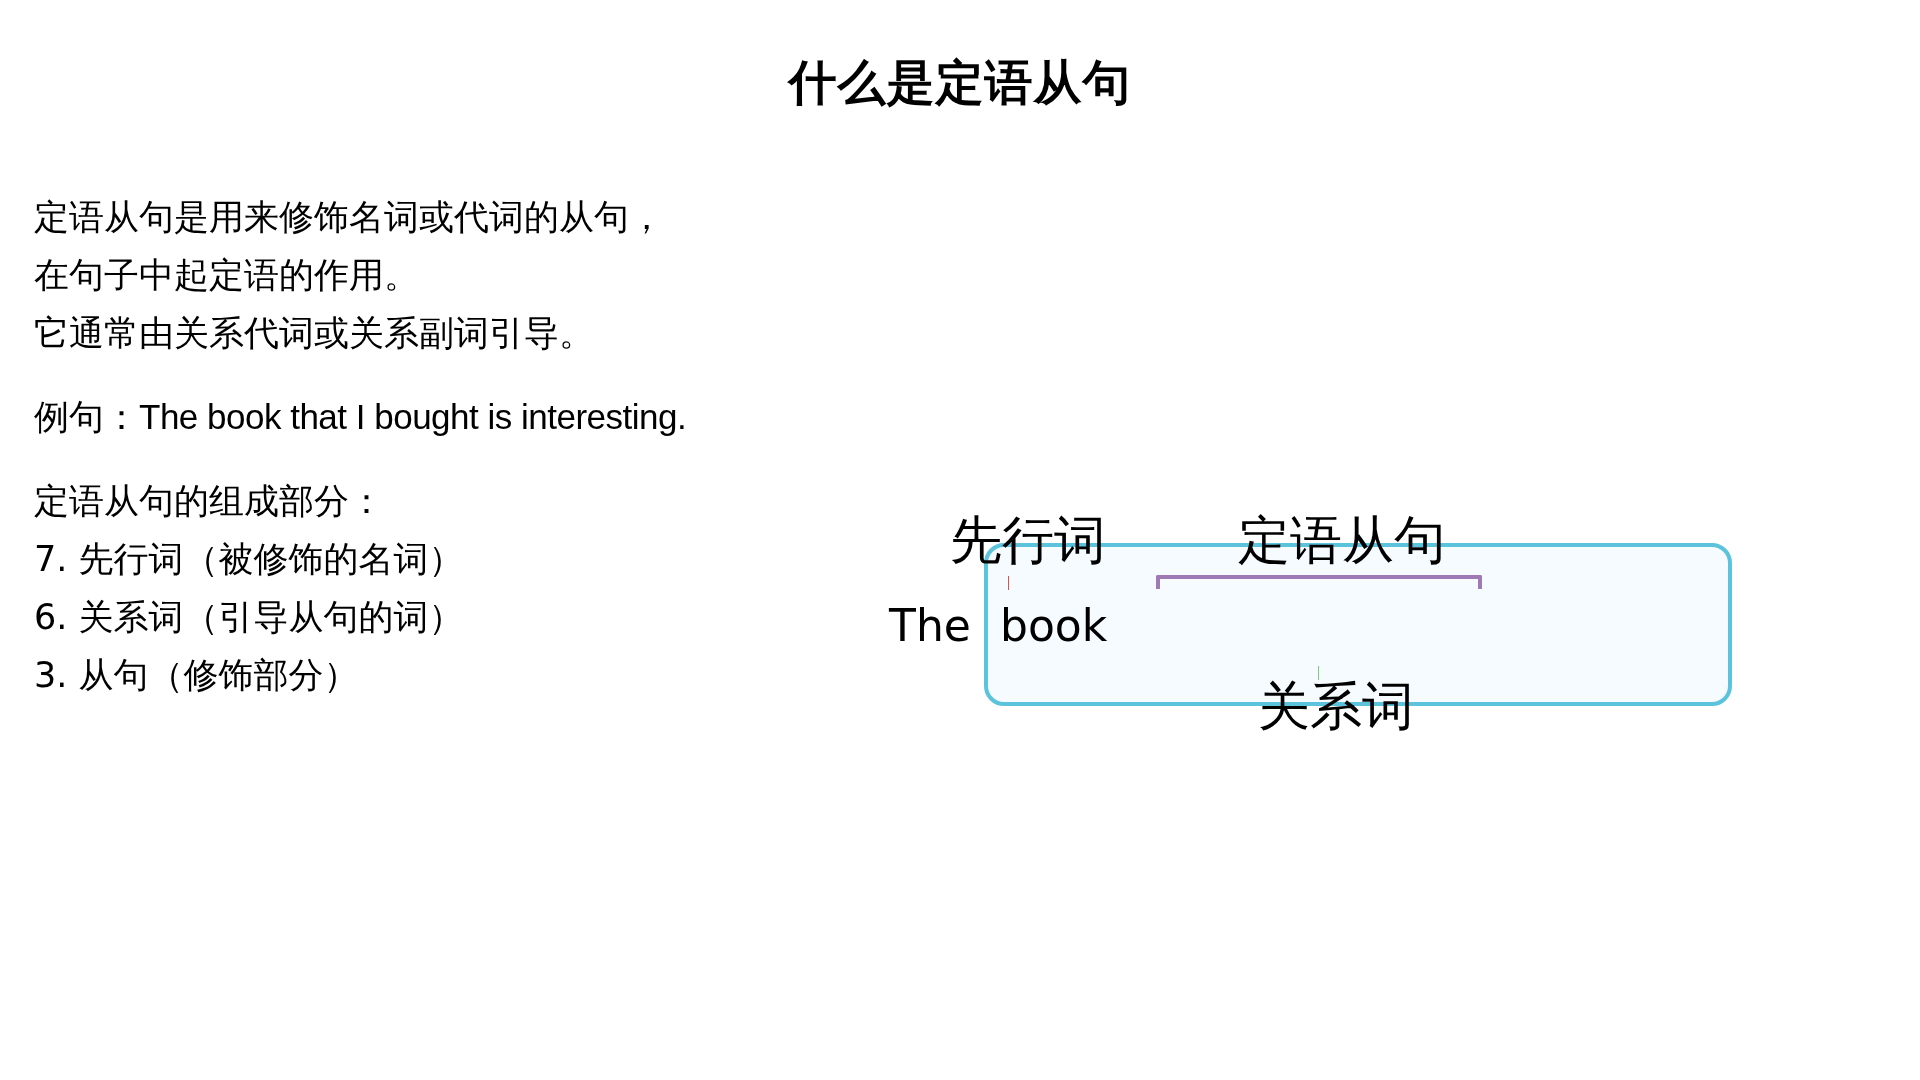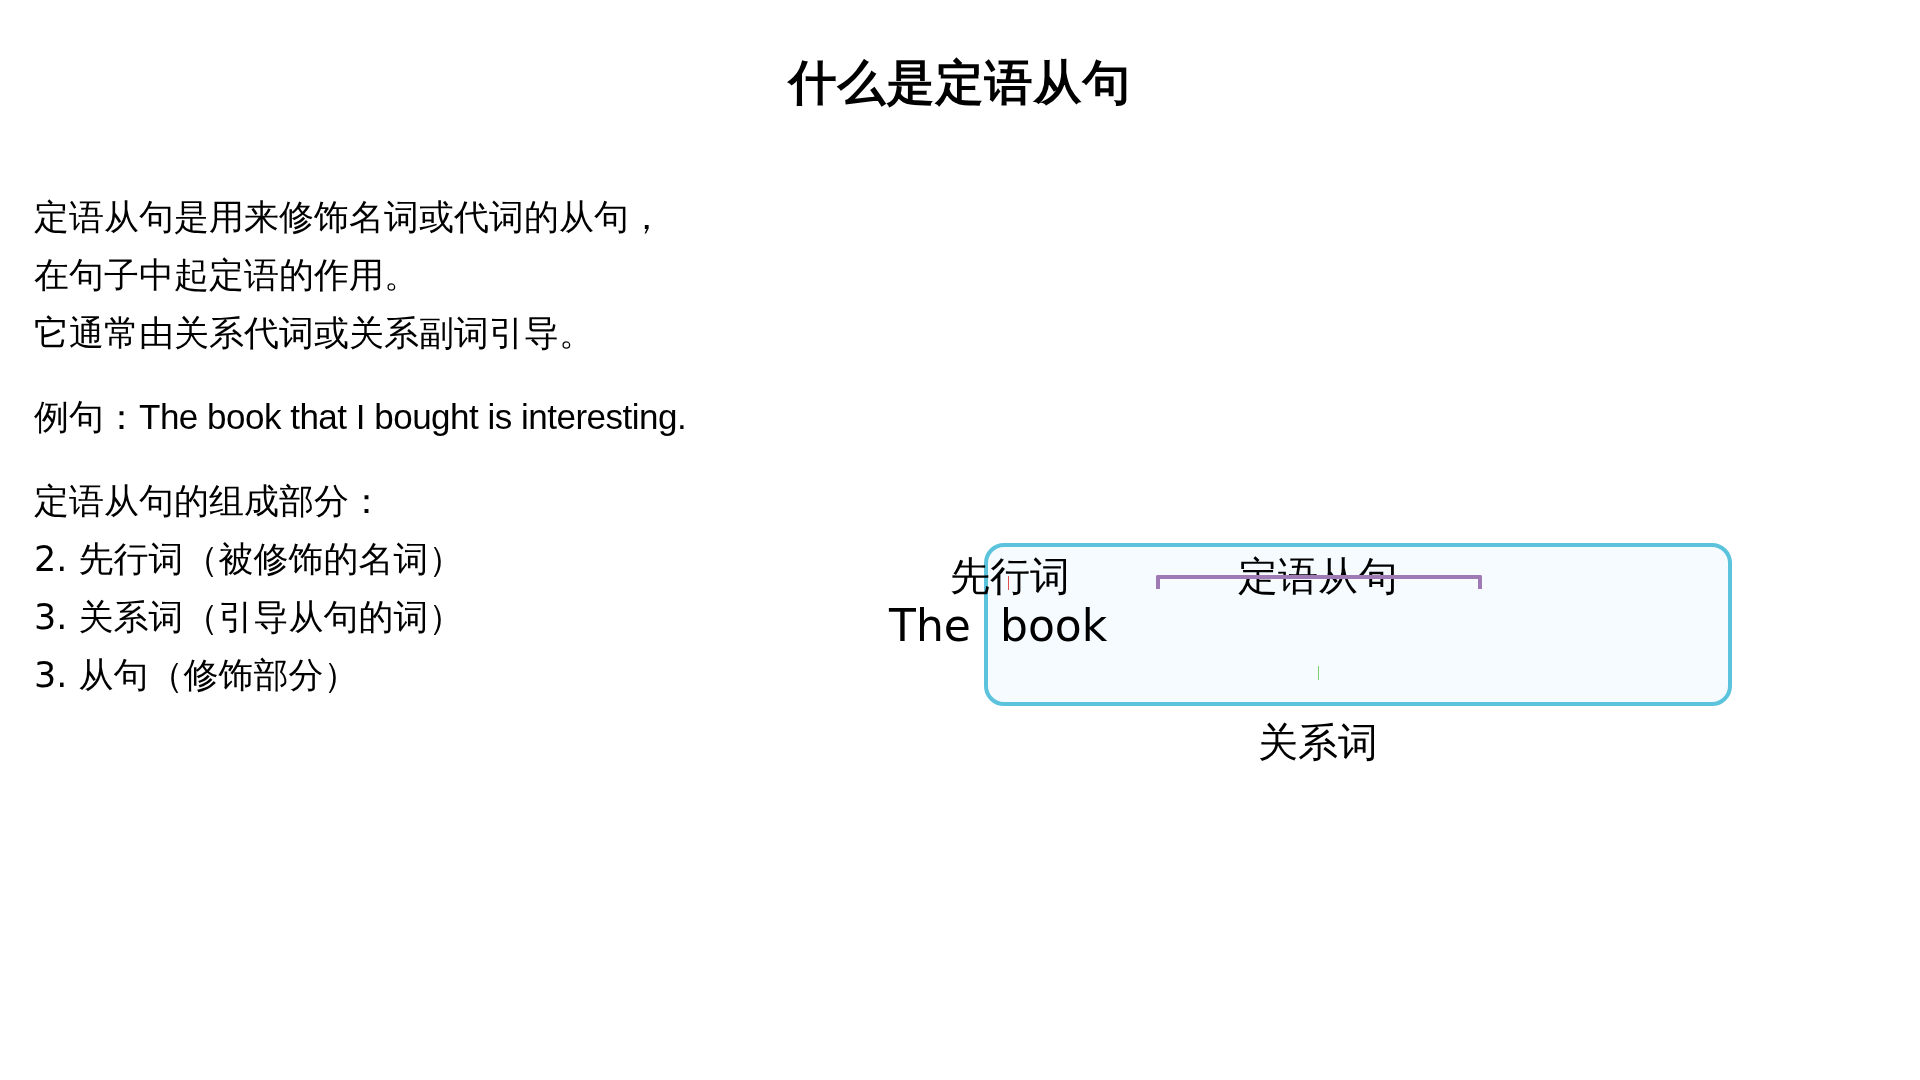--- a/index.html
+++ b/index.html
@@ -42,24 +42,23 @@
     .word {
       position: absolute;
       font-family: "DejaVu Sans", sans-serif;
       font-size: 44px;
       line-height: 60px;
       white-space: nowrap;
       color: #000;
     }
     .label {
       position: absolute;
-      font-size: 40px; line-height: 48px;
+      font-size: 52px; line-height: 48px;
       white-space: nowrap;
       color: #000;
-      margin-top: 36px;
     }
     .bracket {
       position: absolute;
       left: 1156px; top: 575px;
       width: 326px; height: 14px;
       box-sizing: border-box;
       border: 4px solid #a07ab5;
       border-bottom: none;
       border-radius: 2px 2px 0 0;
     }
@@ -85,22 +84,22 @@
       <span class="line">在句子中起定语的作用。</span>
       <span class="line">它通常由关系代词或关系副词引导。</span>
     </div>
 
     <div class="para">
       <span class="line"><span>例句：</span><span class="en">The book that I bought is interesting.</span></span>
     </div>
 
     <div class="para">
       <span class="line">定语从句的组成部分：</span>
-      <span class="line">2. 先行词（被修饰的名词）</span>
-      <span class="line">3. 关系词（引导从句的词）</span>
+      <span class="line">7. 先行词（被修饰的名词）</span>
+      <span class="line">6. 关系词（引导从句的词）</span>
       <span class="line">3. 从句（修饰部分）</span>
     </div>
   </div>
 
   <div class="diagram">
     <div class="box"></div>
 
     <div class="label" style="left:950px; top:516px;">先行词</div>
     <div class="label" style="left:1238px; top:516px;">定语从句</div>
     <div class="label" style="left:1258px; top:682px;">关系词</div>

